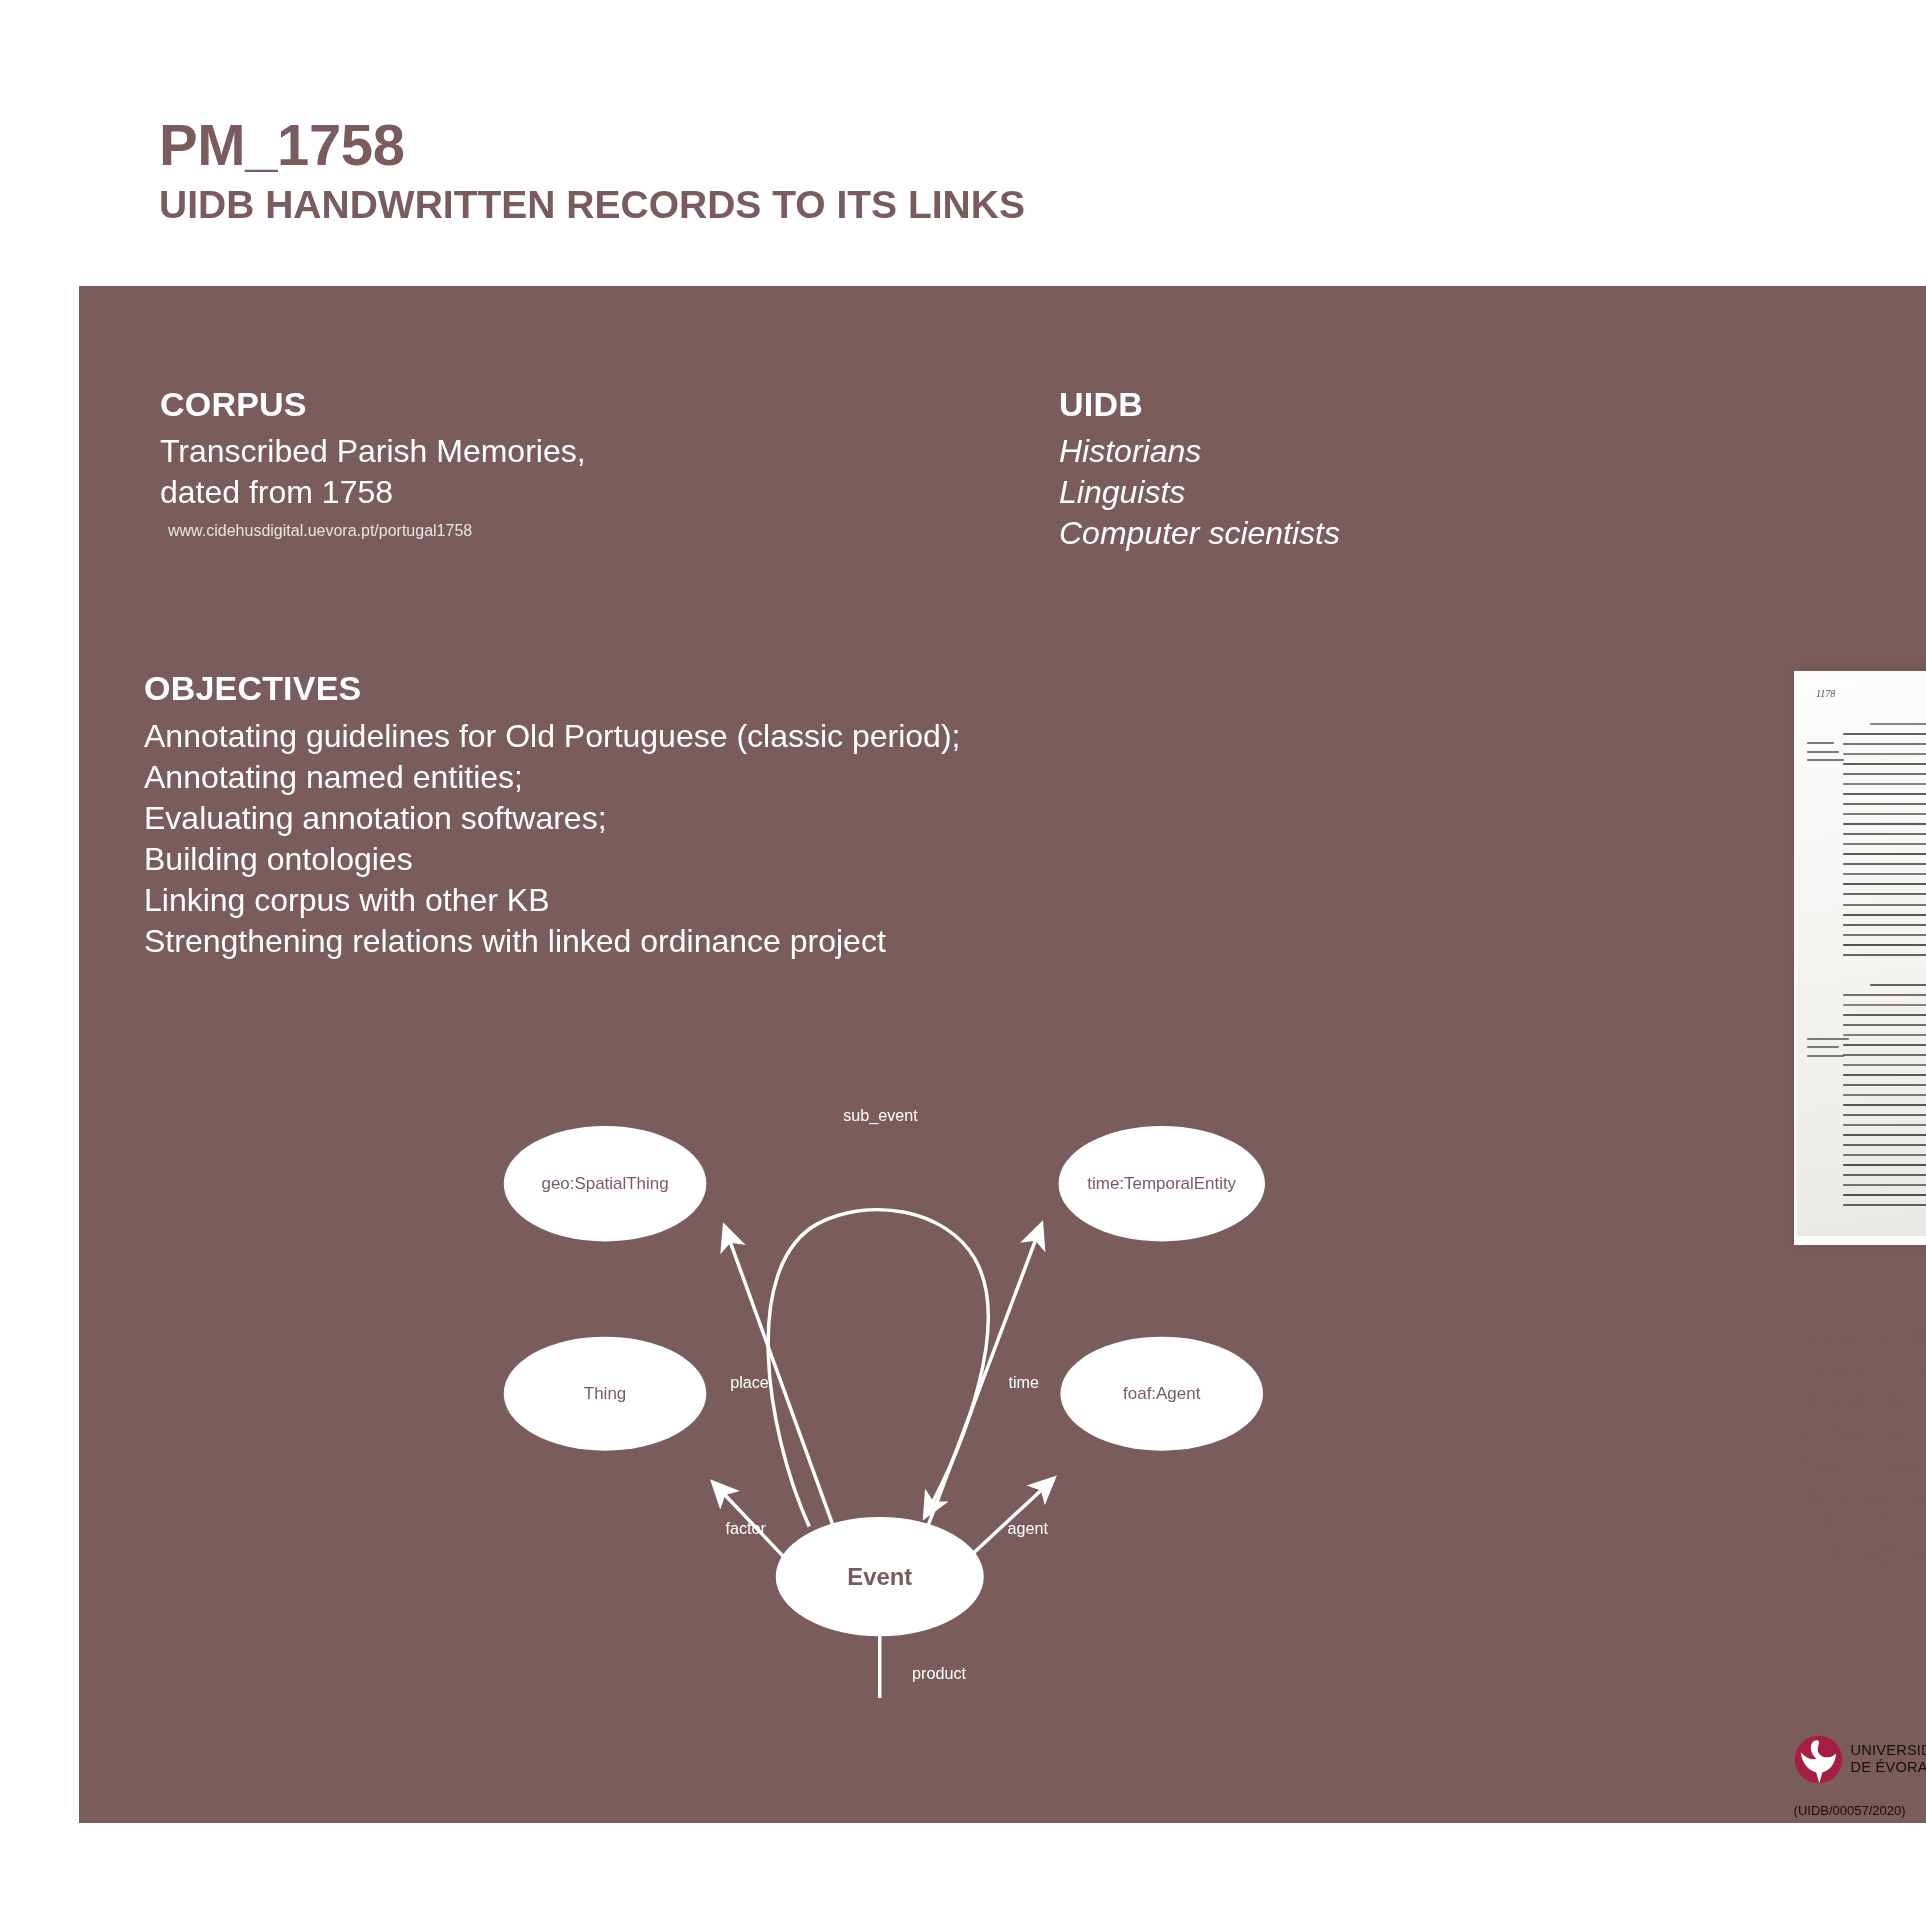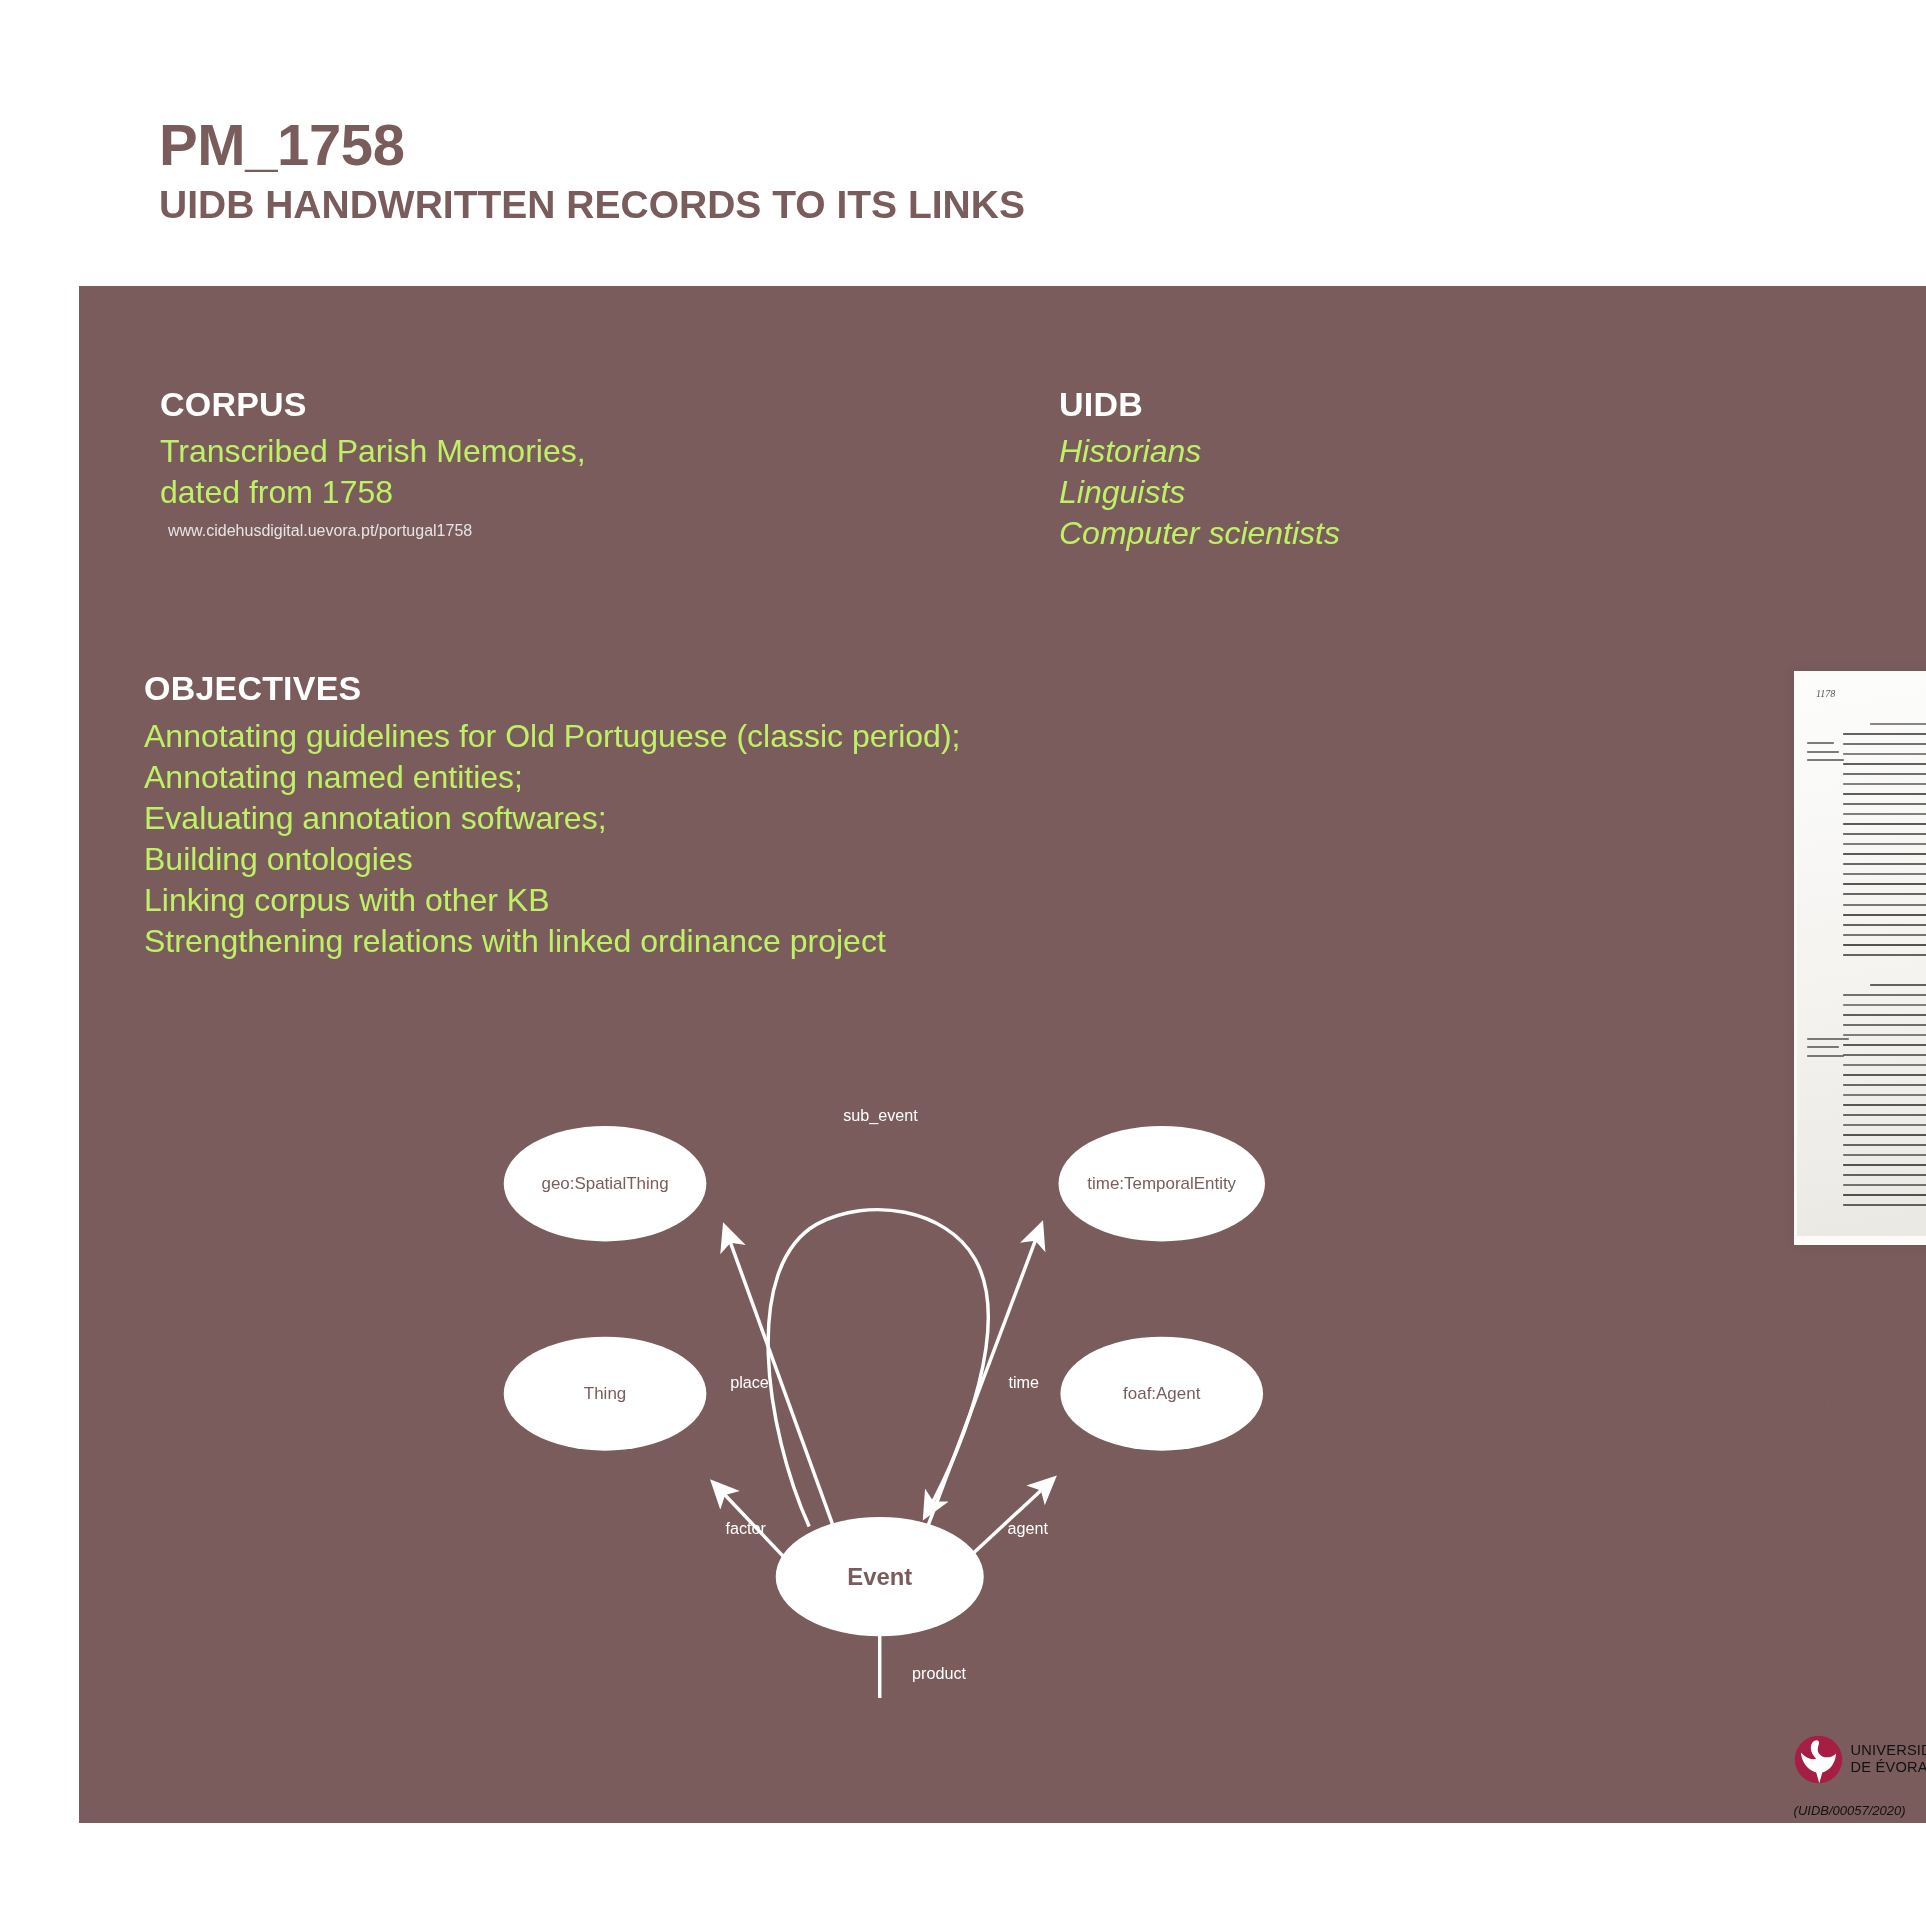--- a/index.html
+++ b/index.html
@@ -54,21 +54,21 @@
   .panel-heading {
     font-size: 34px;
     font-weight: bold;
     color: #ffffff;
     line-height: 1.0;
     margin: 0;
     letter-spacing: 0.2px;
   }
   .panel-text {
     font-size: 32px;
-    color: #bef264;
+    color: #ffffff;
     line-height: 1.28;
     margin: 0;
     font-weight: 400;
   }
   .panel-url {
     font-size: 16px;
     color: #e5e5e5;
     line-height: 1.3;
     margin: 8px;
     font-weight: 400;
@@ -235,21 +235,21 @@
     position: absolute; left: 0; top: 0.8px;
     width: 49px; height: 49px;
   }
   #ue-wordmark {
     position: absolute; left: 57px; top: 7.7px;
     font-size: 14.6px; line-height: 1.22; color: #111;
     letter-spacing: 0.2px; white-space: nowrap;
   }
   #ue-ref {
     position: absolute; left: 0; top: 69px;
-    font-size: 13px; color: #111; font-style: italic;
+    font-size: 13px; color: #111;
   }
 
   
   #logo-cidehus { left: 189px; top: 0; }
 
   
   #logo-fct { left: 547px; top: 0; }
 </style>
 </head>
 <body>

